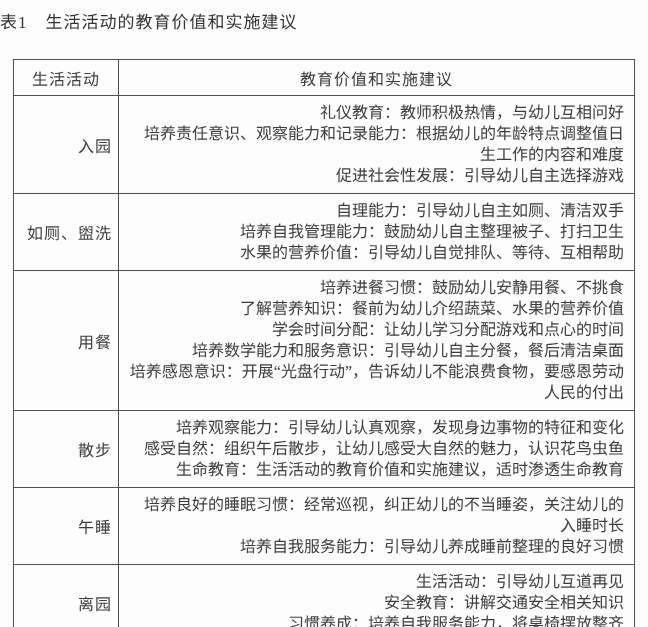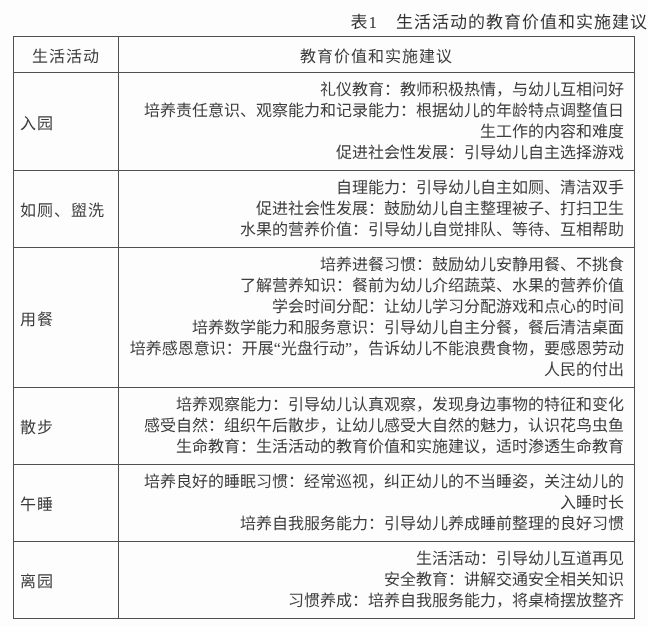--- a/index.html
+++ b/index.html
@@ -10,25 +10,25 @@
   }
   .page {
     position: relative;
     width: 648px;
     height: 627px;
     background: #fdfdfd;
     padding-top: 8px;
     overflow: hidden;
   }
   .doc-title {
-    text-align: right;
+    text-align: left;
     font-size: 17px;
     color: #333333;
     letter-spacing: 1px;
-    margin: 0 0 3px 0;
+    margin: 0 0 26px 0;
     font-weight: normal;
   }
   table.activities {
     border-collapse: collapse;
     table-layout: fixed;
     width: 622px;
     margin-left: 13px;
     background: #fdfdfd;
   }
   table.activities th,
@@ -39,21 +39,21 @@
     font-weight: normal;
   }
   th.col-activity { width: 105px; }
   thead th {
     height: 36px;
     text-align: center;
     vertical-align: middle;
     letter-spacing: 1px;
   }
   td.activity-cell {
-    text-align: left;
+    text-align: right;
     vertical-align: middle;
     padding: 4px 6px;
     letter-spacing: 1px;
   }
   td.suggestions-cell {
     vertical-align: middle;
     padding: 6px 10px 7px 10px;
     line-height: 21px;
     text-align: right;
   }
@@ -82,21 +82,21 @@
             <div class="item-line">礼仪教育：教师积极热情，与幼儿互相问好</div>
             <div class="item-line">培养责任意识、观察能力和记录能力：根据幼儿的年龄特点调整值日生工作的内容和难度</div>
             <div class="item-line">促进社会性发展：引导幼儿自主选择游戏</div>
           </td>
   </tr>
 
   <tr>
     <td class="activity-cell">如厕、盥洗</td>
     <td class="suggestions-cell">
             <div class="item-line">自理能力：引导幼儿自主如厕、清洁双手</div>
-            <div class="item-line">促进社会性发展：鼓励幼儿自主整理被子、打扫卫生</div>
+            <div class="item-line">培养自我管理能力：鼓励幼儿自主整理被子、打扫卫生</div>
             <div class="item-line">水果的营养价值：引导幼儿自觉排队、等待、互相帮助</div>
           </td>
   </tr>
 
   <tr>
     <td class="activity-cell">用餐</td>
     <td class="suggestions-cell">
             <div class="item-line">培养进餐习惯：鼓励幼儿安静用餐、不挑食</div>
             <div class="item-line">了解营养知识：餐前为幼儿介绍蔬菜、水果的营养价值</div>
             <div class="item-line">学会时间分配：让幼儿学习分配游戏和点心的时间</div>

